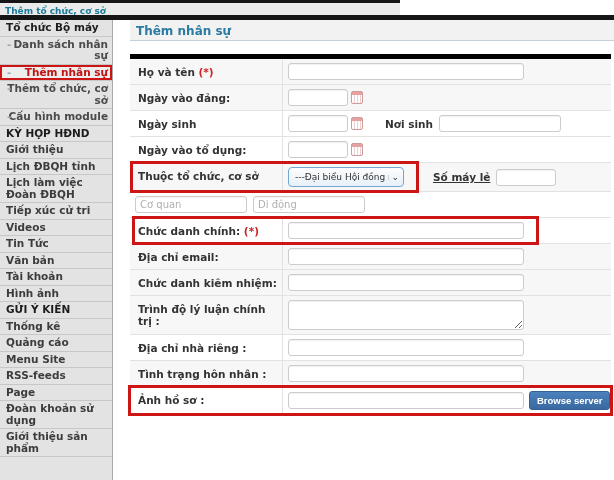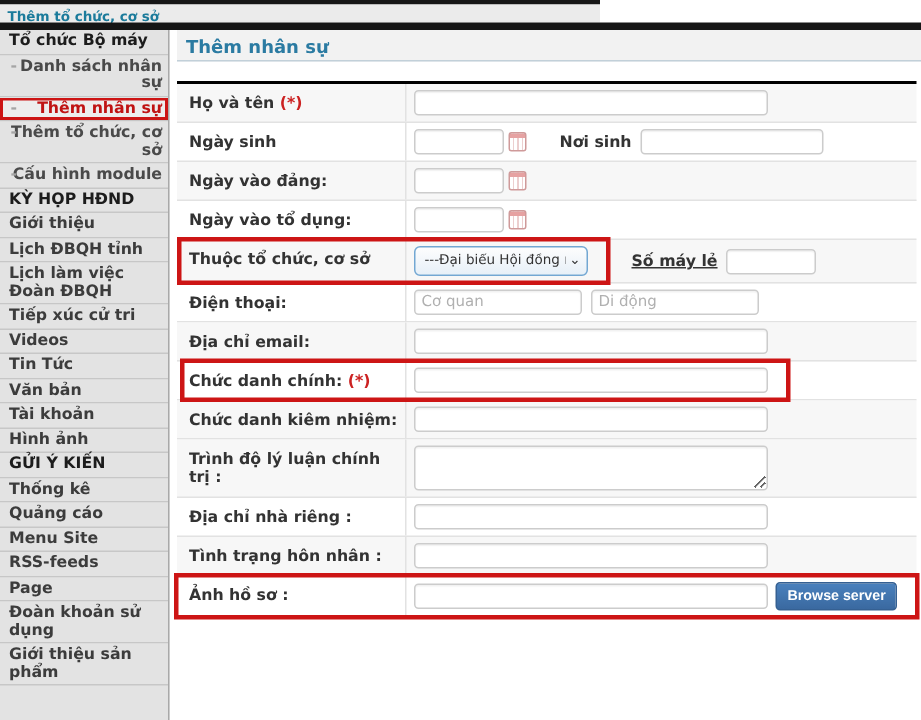--- a/index.html
+++ b/index.html
@@ -7,38 +7,38 @@
     font-family:"DejaVu Sans","Liberation Sans",sans-serif; }
 
   
   .topbar1 { position:absolute; left:0; top:0; width:400px; height:3px; background:#161616; }
   .breadcrumb-bar { position:absolute; left:0; top:3px; width:400px; height:12px;
     background:#ebebeb; line-height:12px; padding-left:5px; }
   .breadcrumb-bar span { font-size:9px; font-weight:bold; color:#1b7b9b; }
   .topbar2 { position:absolute; left:0; top:15px; width:614px; height:5px; background:#161616; }
 
   
-  .container { position:absolute; left:0; top:20px; width:614px; height:460px; display:flex; }
+  .container { position:absolute; left:0; top:20px; width:614px; height:460px; display:flex;gap:12px; }
 
   
   .sidebar { width:113px; flex:0 0 113px; border-right:1px solid #a9a9a9; background:#e3e3e3; }
   .side-item { position:relative; font-size:10.5px; font-weight:bold; color:#3c3c3c;
     padding:2px 5px 2px 6px; border-bottom:1px solid #c7c7c7; background:#e3e3e3;
     line-height:11.5px; cursor:pointer; }
   .side-item.header { color:#1c1c1c; }
   .side-item.sub { text-align:right; color:#4a4a4a; padding-right:4px; }
   .side-item.sub::before { content:"-"; position:absolute; left:7px; color:#a5a5a5; }
   .side-item.selected { color:#c01313; box-shadow:inset 0 0 0 2px #cc1414; background:#ededed; }
 
   
   .main { flex:1; margin-left:5px; background:#fff; position:relative; }
   .title-strip { height:21px; background:#f2f2f2; border-bottom:1px solid #c2d0d9; }
   .page-title { font-size:12px; font-weight:bold; color:#2b7ba2; padding:4px 0 0 6px; }
 
-  .form-table { margin-top:13px; width:calc(100% - 3px); border-top:2px solid #000000; }
+  .form-table { margin-top:13px; width:calc(100% - 3px); border-top:5px solid #000000; }
   .frow { position:relative; display:flex; border-bottom:1px solid #e2e2e2; min-height:26px; }
   .frow.alt { background:#f7f7f7; }
   .frow .lbl { flex:0 0 153px; width:153px; border-right:1px solid #e2e2e2;
     padding:7px 4px 4px 8px; font-size:10.5px; font-weight:bold; color:#333; line-height:12px; }
   .frow .lbl .req { color:#cc2222; }
   .frow .content { flex:1; display:flex; align-items:center; padding:4px 4px 4px 5px; }
 
   .inp { height:17px; border:1px solid #ccc; border-radius:3px; background:#fff;
     font-size:10px; color:#333; padding:0 4px; outline:none;
     box-shadow:inset 0 1px 1px rgba(0,0,0,.06); font-family:inherit; }
@@ -120,34 +120,34 @@
     <div class="title-strip">
       <div class="page-title">Thêm nhân sự</div>
     </div>
     <div class="form-table">
         <div class="frow alt">
           <div class="lbl"><span>Họ và tên</span><span class="req"> (*)</span></div>
           <div class="content">
             <input class="inp w-wide" type="text" style="">
           </div>
         </div>
+        <div class="frow alt">
+          <div class="lbl"><span>Ngày vào đảng:</span></div>
+          <div class="content">
+            <input class="inp w-date" type="text" style="">
+            <span class="cal-icon"></span>
+          </div>
+        </div>
         <div class="frow">
           <div class="lbl"><span>Ngày sinh</span></div>
           <div class="content">
             <input class="inp w-date" type="text" style="">
             <span class="cal-icon"></span>
             <span class="mini-label ml-noisinh">Nơi sinh</span>
             <input class="inp w-mid" type="text" style="">
-          </div>
-        </div>
-        <div class="frow alt">
-          <div class="lbl"><span>Ngày vào đảng:</span></div>
-          <div class="content">
-            <input class="inp w-date" type="text" style="">
-            <span class="cal-icon"></span>
           </div>
         </div>
         <div class="frow">
           <div class="lbl"><span>Ngày vào tổ dụng:</span></div>
           <div class="content">
             <input class="inp w-date" type="text" style="">
             <span class="cal-icon"></span>
           </div>
         </div>
         <div class="frow alt">
@@ -156,39 +156,38 @@
             <div class="sel">
               <span class="sel-text">---Đại biểu Hội đồng nhân -</span>
               <span class="chev">⌄</span>
             </div>
             <span class="mini-label ml-somayle">Số máy lẻ</span>
             <input class="inp w-sm" type="text" style="">
           </div>
           <div class="hl partial"></div>
         </div>
         <div class="frow">
-          <div class="lbl"><span>Điện thoại:</span></div>
           <div class="content">
             <input class="inp w-phone" type="text" placeholder="Cơ quan" style="">
             <span class="phone-gap"></span>
             <input class="inp w-phone" type="text" placeholder="Di động" style="">
           </div>
         </div>
+        <div class="frow">
+          <div class="lbl"><span>Chức danh chính:</span><span class="req"> (*)</span></div>
+          <div class="content">
+            <input class="inp w-wide" type="text" style="">
+          </div>
+          <div class="hl wide"></div>
+        </div>
         <div class="frow alt">
           <div class="lbl"><span>Địa chỉ email:</span></div>
           <div class="content">
             <input class="inp w-wide" type="text" style="">
           </div>
-        </div>
-        <div class="frow">
-          <div class="lbl"><span>Chức danh chính:</span><span class="req"> (*)</span></div>
-          <div class="content">
-            <input class="inp w-wide" type="text" style="">
-          </div>
-          <div class="hl wide"></div>
         </div>
         <div class="frow alt">
           <div class="lbl"><span>Chức danh kiêm nhiệm:</span></div>
           <div class="content">
             <input class="inp w-wide" type="text" style="">
           </div>
         </div>
         <div class="frow alt">
           <div class="lbl"><span>Trình độ lý luận chính trị :</span></div>
           <div class="content">

